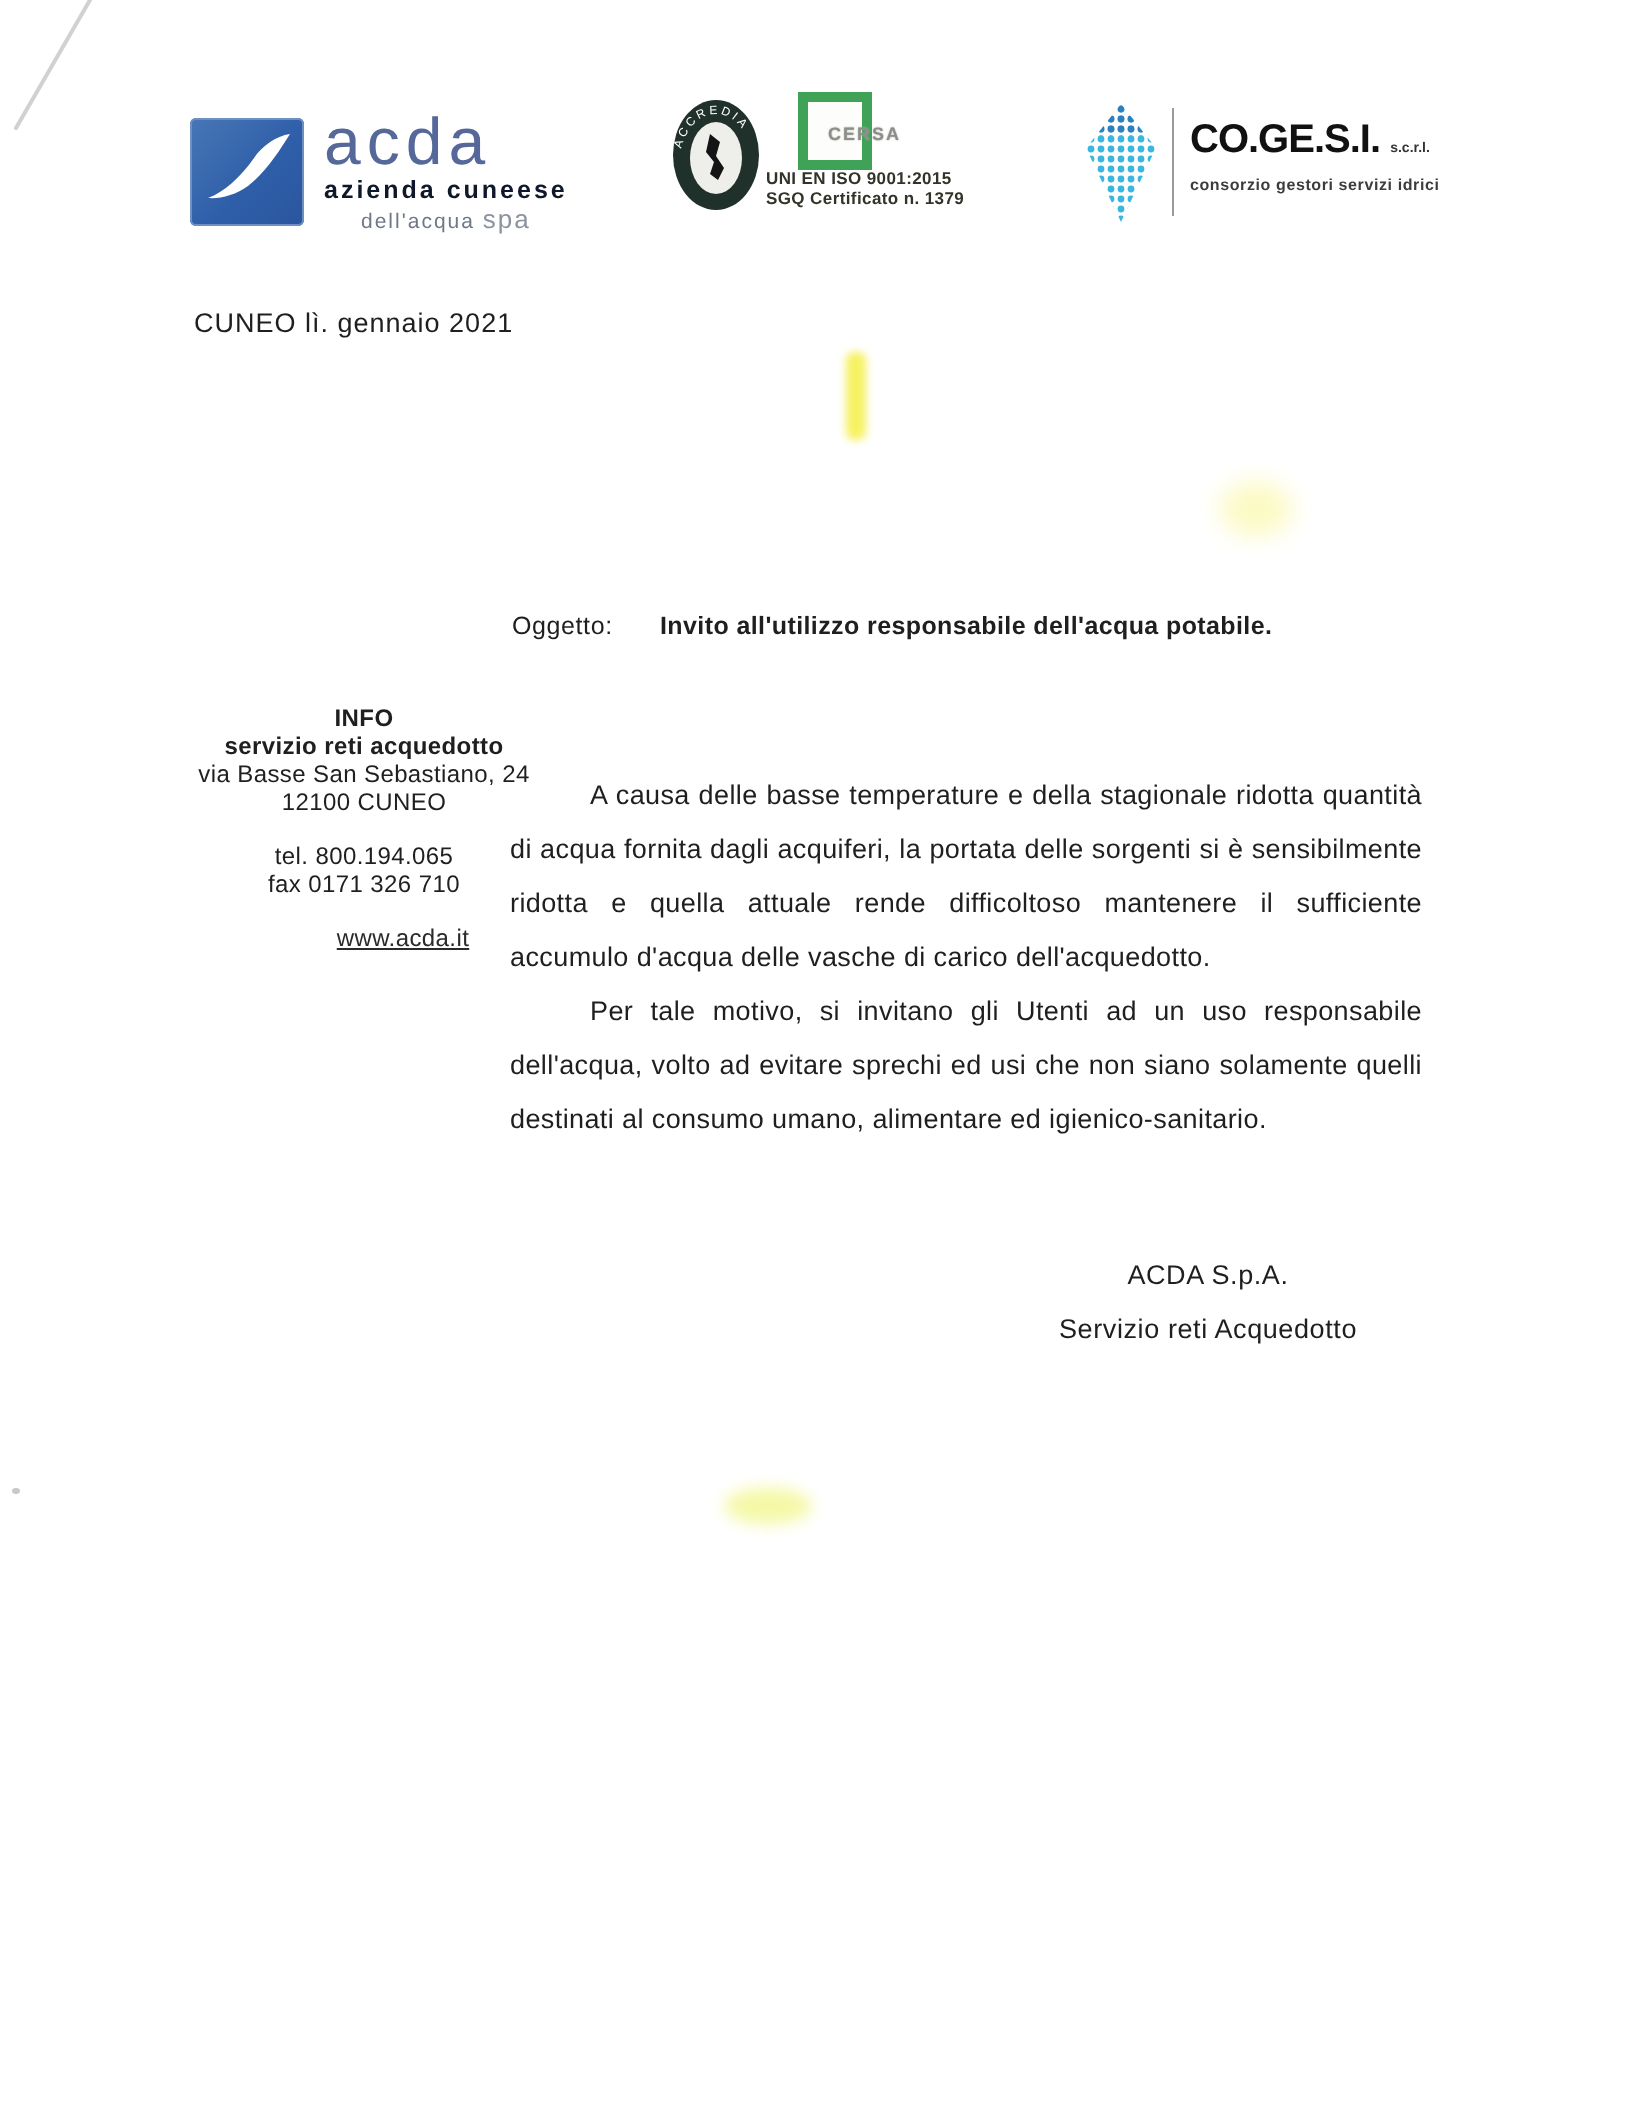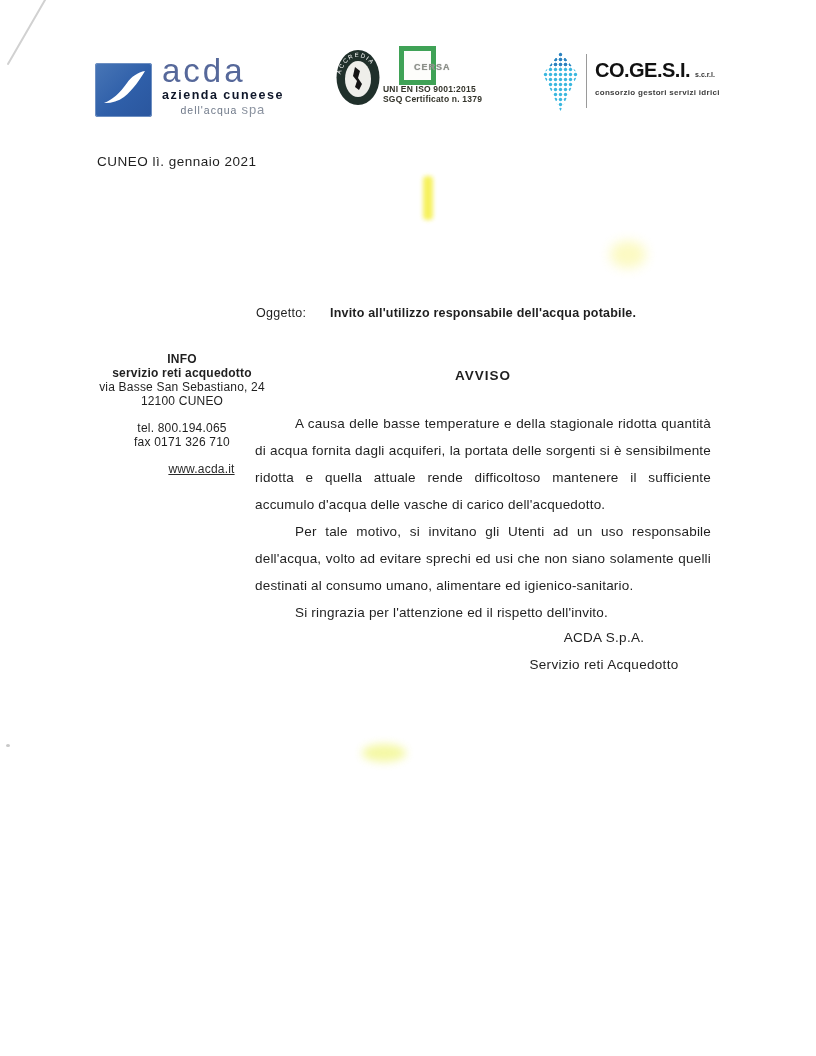--- a/index.html
+++ b/index.html
@@ -13,21 +13,21 @@
   
   .crease { position:absolute; left:0; top:0; pointer-events:none; opacity:.75; }
   .speck { position:absolute; left:6px; top:744px; width:4px; height:3px; background:#c8c8c8; border-radius:50%; }
 
   .hl { position:absolute; background:#f4ee38; pointer-events:none; }
   .hl-1 { left:423px; top:176px; width:10px; height:44px; filter:blur(2px); opacity:.8; border-radius:4px; }
   .hl-2 { left:610px; top:241px; width:36px; height:27px; filter:blur(6px); opacity:.30; border-radius:50%; }
   .hl-3 { left:362px; top:744px; width:44px; height:18px; filter:blur(4px); opacity:.45; border-radius:50%; background:#e8f03a; }
 
   
-  .acda-logo { position:absolute; left:95px; top:55px; display:flex; align-items:flex-end; }
+  .acda-logo { position:absolute; left:95px; top:55px; display:flex; align-items:center; }
   .acda-square { width:57px; height:54px; border-radius:3px;
     background:linear-gradient(135deg,#4876b6 0%, #2f5fa9 55%, #2a569e 100%);
     box-shadow:inset 0 0 0 1px #6d8fc2; position:relative; }
   .acda-square svg { position:absolute; left:0; top:0; }
   .acda-text { margin-left:10px; padding-top:1px; }
   .acda-name { font-size:33px; line-height:30px; color:#56689a; letter-spacing:3px; font-weight:400; }
   .acda-sub1 { font-size:12.5px; font-weight:bold; color:#0f172a; letter-spacing:1.5px; margin-top:2px; }
   .acda-sub2 { font-size:10.5px; color:#6e7888; letter-spacing:1px; margin-top:0px; text-align:center; }
   .acda-sub2 .spa { font-size:13px; color:#8b93a0; }
 
@@ -54,21 +54,21 @@
   .subject-text { font-weight:bold; letter-spacing:.2px; }
 
   .info-block { position:absolute; left:84px; top:352px; width:196px; text-align:center;
     font-size:12px; line-height:14px; letter-spacing:.2px; }
   .info-bold { font-weight:bold; }
   .info-gap { height:13px; }
   .info-link { color:#2a2a2a; text-decoration:underline; cursor:pointer;margin-left:39px; }
 
   .notice-col { position:absolute; left:255px; top:368px; width:456px; }
   .notice-heading { text-align:center; font-weight:bold; font-size:13.5px; letter-spacing:1px; }
-  .notice-body { margin-top:27px; font-size:13.5px; line-height:27px; text-align:justify; letter-spacing:.2px; }
+  .notice-body { margin-top:16px; font-size:13.5px; line-height:27px; text-align:justify; letter-spacing:.2px; }
   .notice-body p { text-indent:40px; margin:0; }
 
   .signature { position:absolute; left:500px; top:624px; width:208px; text-align:center;
     font-size:13.5px; line-height:27px; letter-spacing:.3px; }
 </style>
 </head>
 <body>
 
 <div class="page">
 
@@ -155,25 +155,23 @@
     <div>via Basse San Sebastiano, 24</div>
     <div>12100 CUNEO</div>
     <div class="info-gap"></div>
     <div>tel. 800.194.065</div>
     <div>fax 0171 326 710</div>
     <div class="info-gap"></div>
     <div><span class="info-link">www.acda.it</span></div>
   </div>
 
   <div class="notice-col">
-    <div class="notice-heading">AVVISO</div>
     <div class="notice-body">
       <p>A causa delle basse temperature e della stagionale ridotta quantità di acqua fornita dagli acquiferi, la portata delle sorgenti si è sensibilmente ridotta e quella attuale rende difficoltoso mantenere il sufficiente accumulo d'acqua delle vasche di carico dell'acquedotto.</p>
       <p>Per tale motivo, si invitano gli Utenti ad un uso responsabile dell'acqua, volto ad evitare sprechi ed usi che non siano solamente quelli destinati al consumo umano, alimentare ed igienico-sanitario.</p>
-      <p>Si ringrazia per l'attenzione ed il rispetto dell'invito.</p>
     </div>
   </div>
 
   <div class="signature">
     <div>ACDA S.p.A.</div>
     <div>Servizio reti Acquedotto</div>
   </div>
 
 </div>
 

